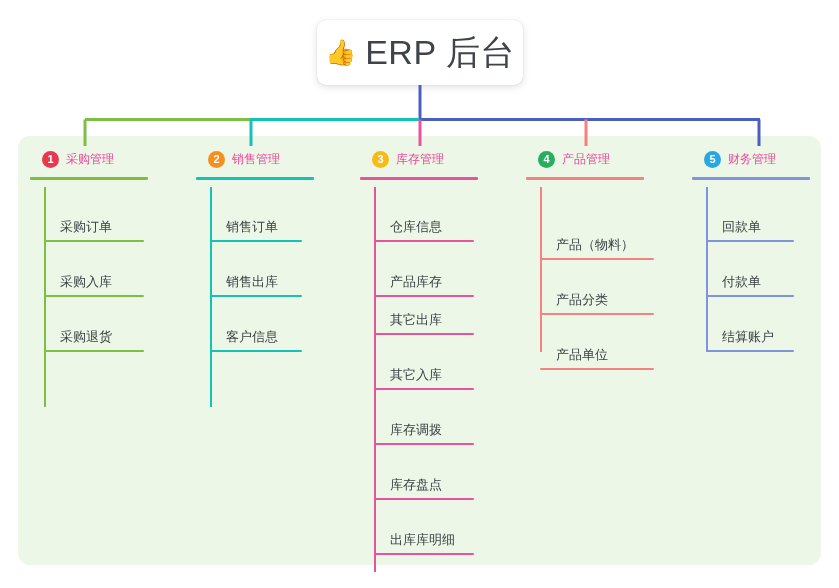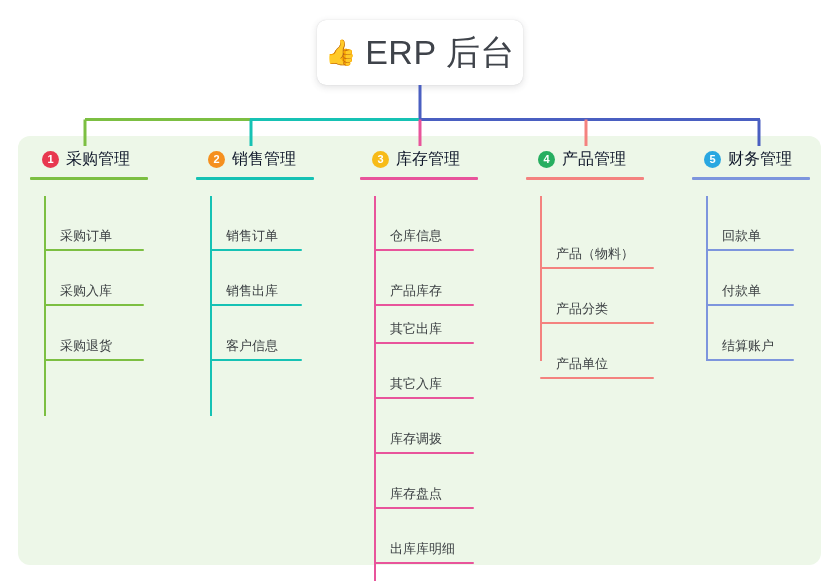--- a/index.html
+++ b/index.html
@@ -81,32 +81,32 @@
     height: 17px;
     border-radius: 50%;
     color: #ffffff;
     font-size: 11px;
     line-height: 17px;
     text-align: center;
     font-weight: bold;
     flex: 0 0 auto;
   }
   .col-title {
-    font-size: 16px;
-    color: #0f172a;
+    font-size: 12px;
+    color: #ec4899;
     white-space: nowrap;
   }
   .header-rule {
     height: 3px;
     margin-top: 5px;
     border-radius: 1px;
   }
   .leaves {
     position: relative;
-    margin-top: 16px;
+    margin-top: 7px;
   }
   .spine {
     position: absolute;
     left: 14px;
     top: 0;
     width: 2px;
   }
   .leaf {
     position: relative;
     box-sizing: border-box;

